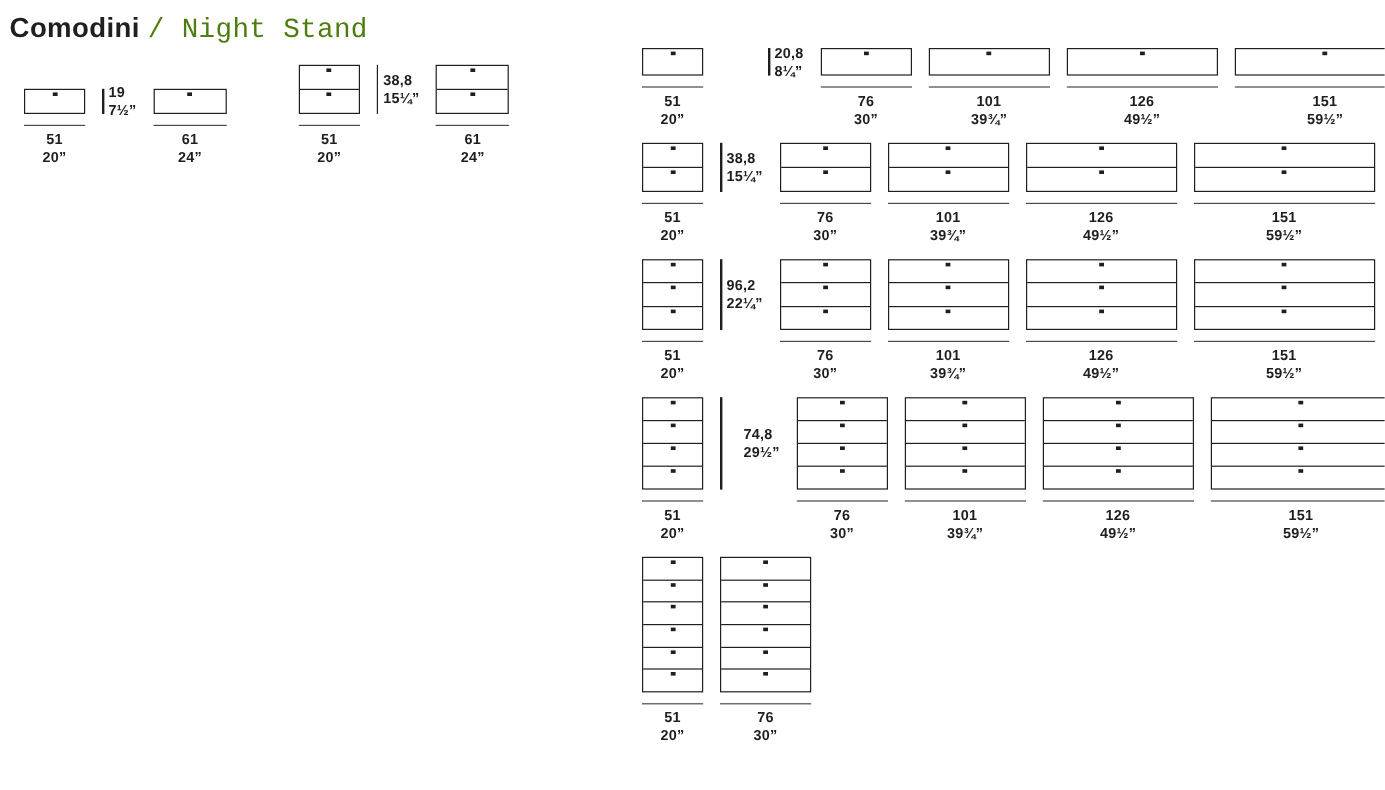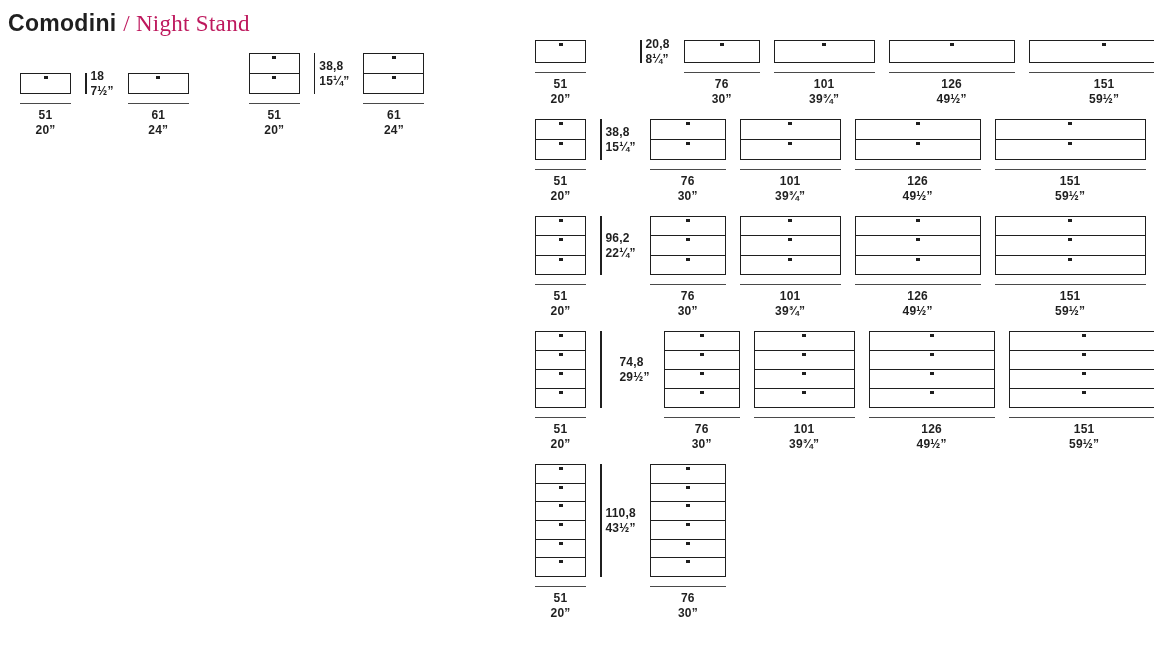--- a/index.html
+++ b/index.html
@@ -29,23 +29,23 @@
     line-height: 30px;
     letter-spacing: 0.3px;
     white-space: nowrap;
   }
   .t-primary {
     font-family: "Liberation Sans", sans-serif;
     font-weight: 700;
     color: #1f1f1f;
   }
   .t-rest {
-    font-family: Liberation Serif, serif;
+    font-family: Liberation Mono, monospace;
     font-weight: 400;
-    color: #be185d;
+    color: #4d7c0f;
   }
 
   .section-comodini .rows { margin-top: 14px; padding-left: 12px; }
   .section-contenitori .rows { margin-top: 32px; padding-left: 17px; }
 
   .diagram-row {
     display: flex;
     align-items: flex-end;
     gap: 60px;
     margin-bottom: 12px;
@@ -134,21 +134,21 @@
               </div>
               <div class="dim-line" style="width: 51px;"></div>
               <div class="width-labels">
                 <div class="label-cm">51</div>
                 <div class="label-in">20”</div>
               </div>
             </div>
             <div class="height-annotation" style="height: 21px;">
               <div class="height-bar" style="height: 21px;"></div>
               <div class="height-text">
-                <div class="label-cm">18</div>
+                <div class="label-cm">19</div>
                 <div class="label-in">7½”</div>
               </div>
             </div>
             <div class="unit-block">
               <div class="unit-drawing" style="width: 61px; height: 21px;">
                 <div class="drawer">
                   <div class="drawer-handle"></div>
                 </div>
               </div>
               <div class="dim-line" style="width: 61px;"></div>
@@ -599,27 +599,20 @@
                 <div class="drawer">
                   <div class="drawer-handle"></div>
                 </div>
               </div>
               <div class="dim-line" style="width: 51px;"></div>
               <div class="width-labels">
                 <div class="label-cm">51</div>
                 <div class="label-in">20”</div>
               </div>
             </div>
-            <div class="height-annotation" style="height: 113px;">
-              <div class="height-bar" style="height: 113px;"></div>
-              <div class="height-text">
-                <div class="label-cm">110,8</div>
-                <div class="label-in">43½”</div>
-              </div>
-            </div>
             <div class="unit-block">
               <div class="unit-drawing" style="width: 76px; height: 113px;">
                 <div class="drawer">
                   <div class="drawer-handle"></div>
                 </div>
                 <div class="drawer">
                   <div class="drawer-handle"></div>
                 </div>
                 <div class="drawer">
                   <div class="drawer-handle"></div>

